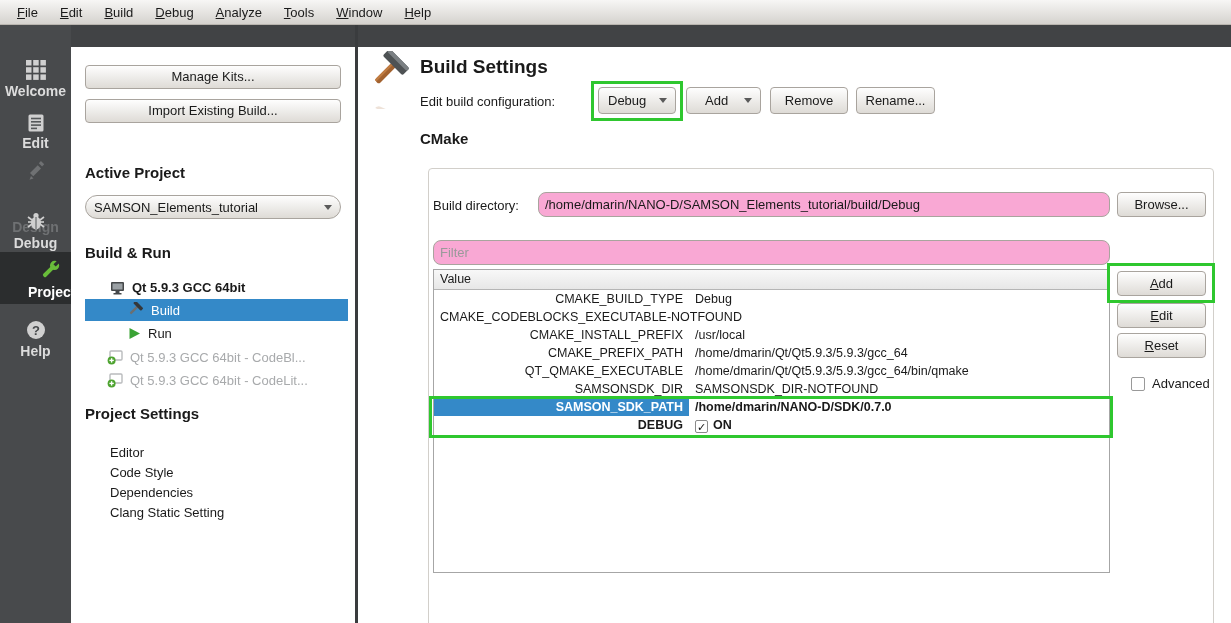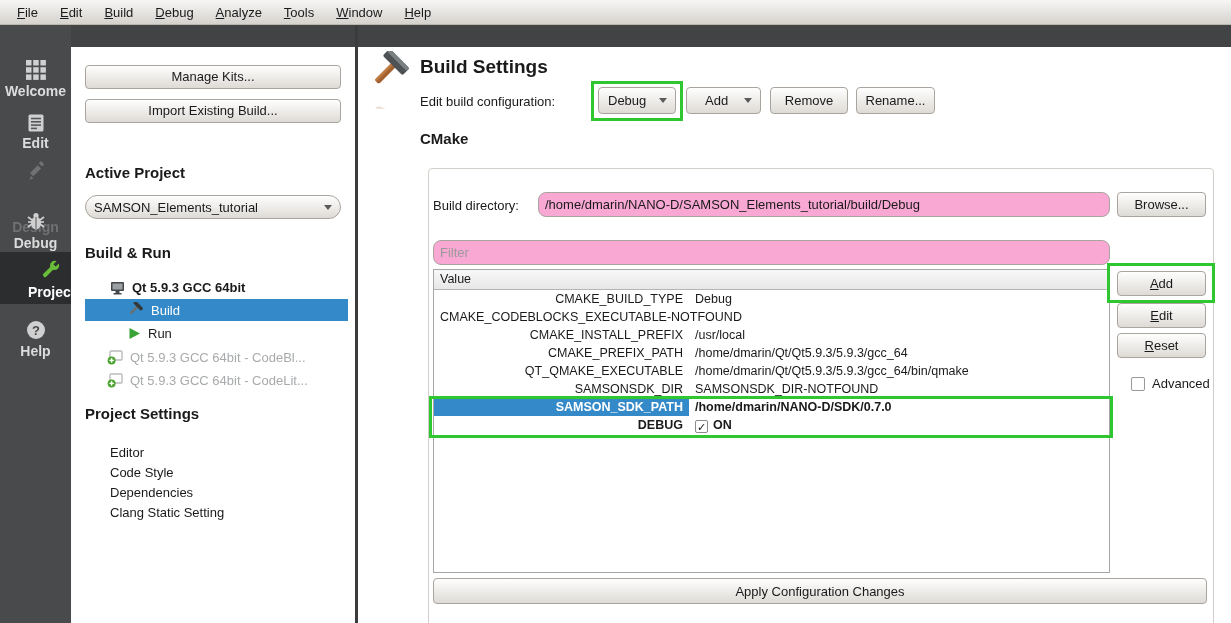--- a/index.html
+++ b/index.html
@@ -345,20 +345,19 @@
 
     <div class="side-btn mnem" style="top:224px;"><u>A</u>dd</div>
     <div class="side-btn mnem" style="top:256px;"><u>E</u>dit</div>
     <div class="side-btn mnem" style="top:286px;"><u>R</u>eset</div>
 
     <div id="advanced-row">
       <span id="advanced-checkbox"></span>
       <span>Advanced</span>
     </div>
 
-    <div id="apply-btn">Apply Configuration Changes</div>
 
     <div class="green-box" style="left:233px;top:34px;width:92px;height:40px;"></div>
     <div class="green-box" style="left:749px;top:216px;width:108px;height:40px;"></div>
     <div class="green-box" style="left:71px;top:349px;width:684px;height:42px;"></div>
   </div>
 
 </div>
 
 </body></html>

